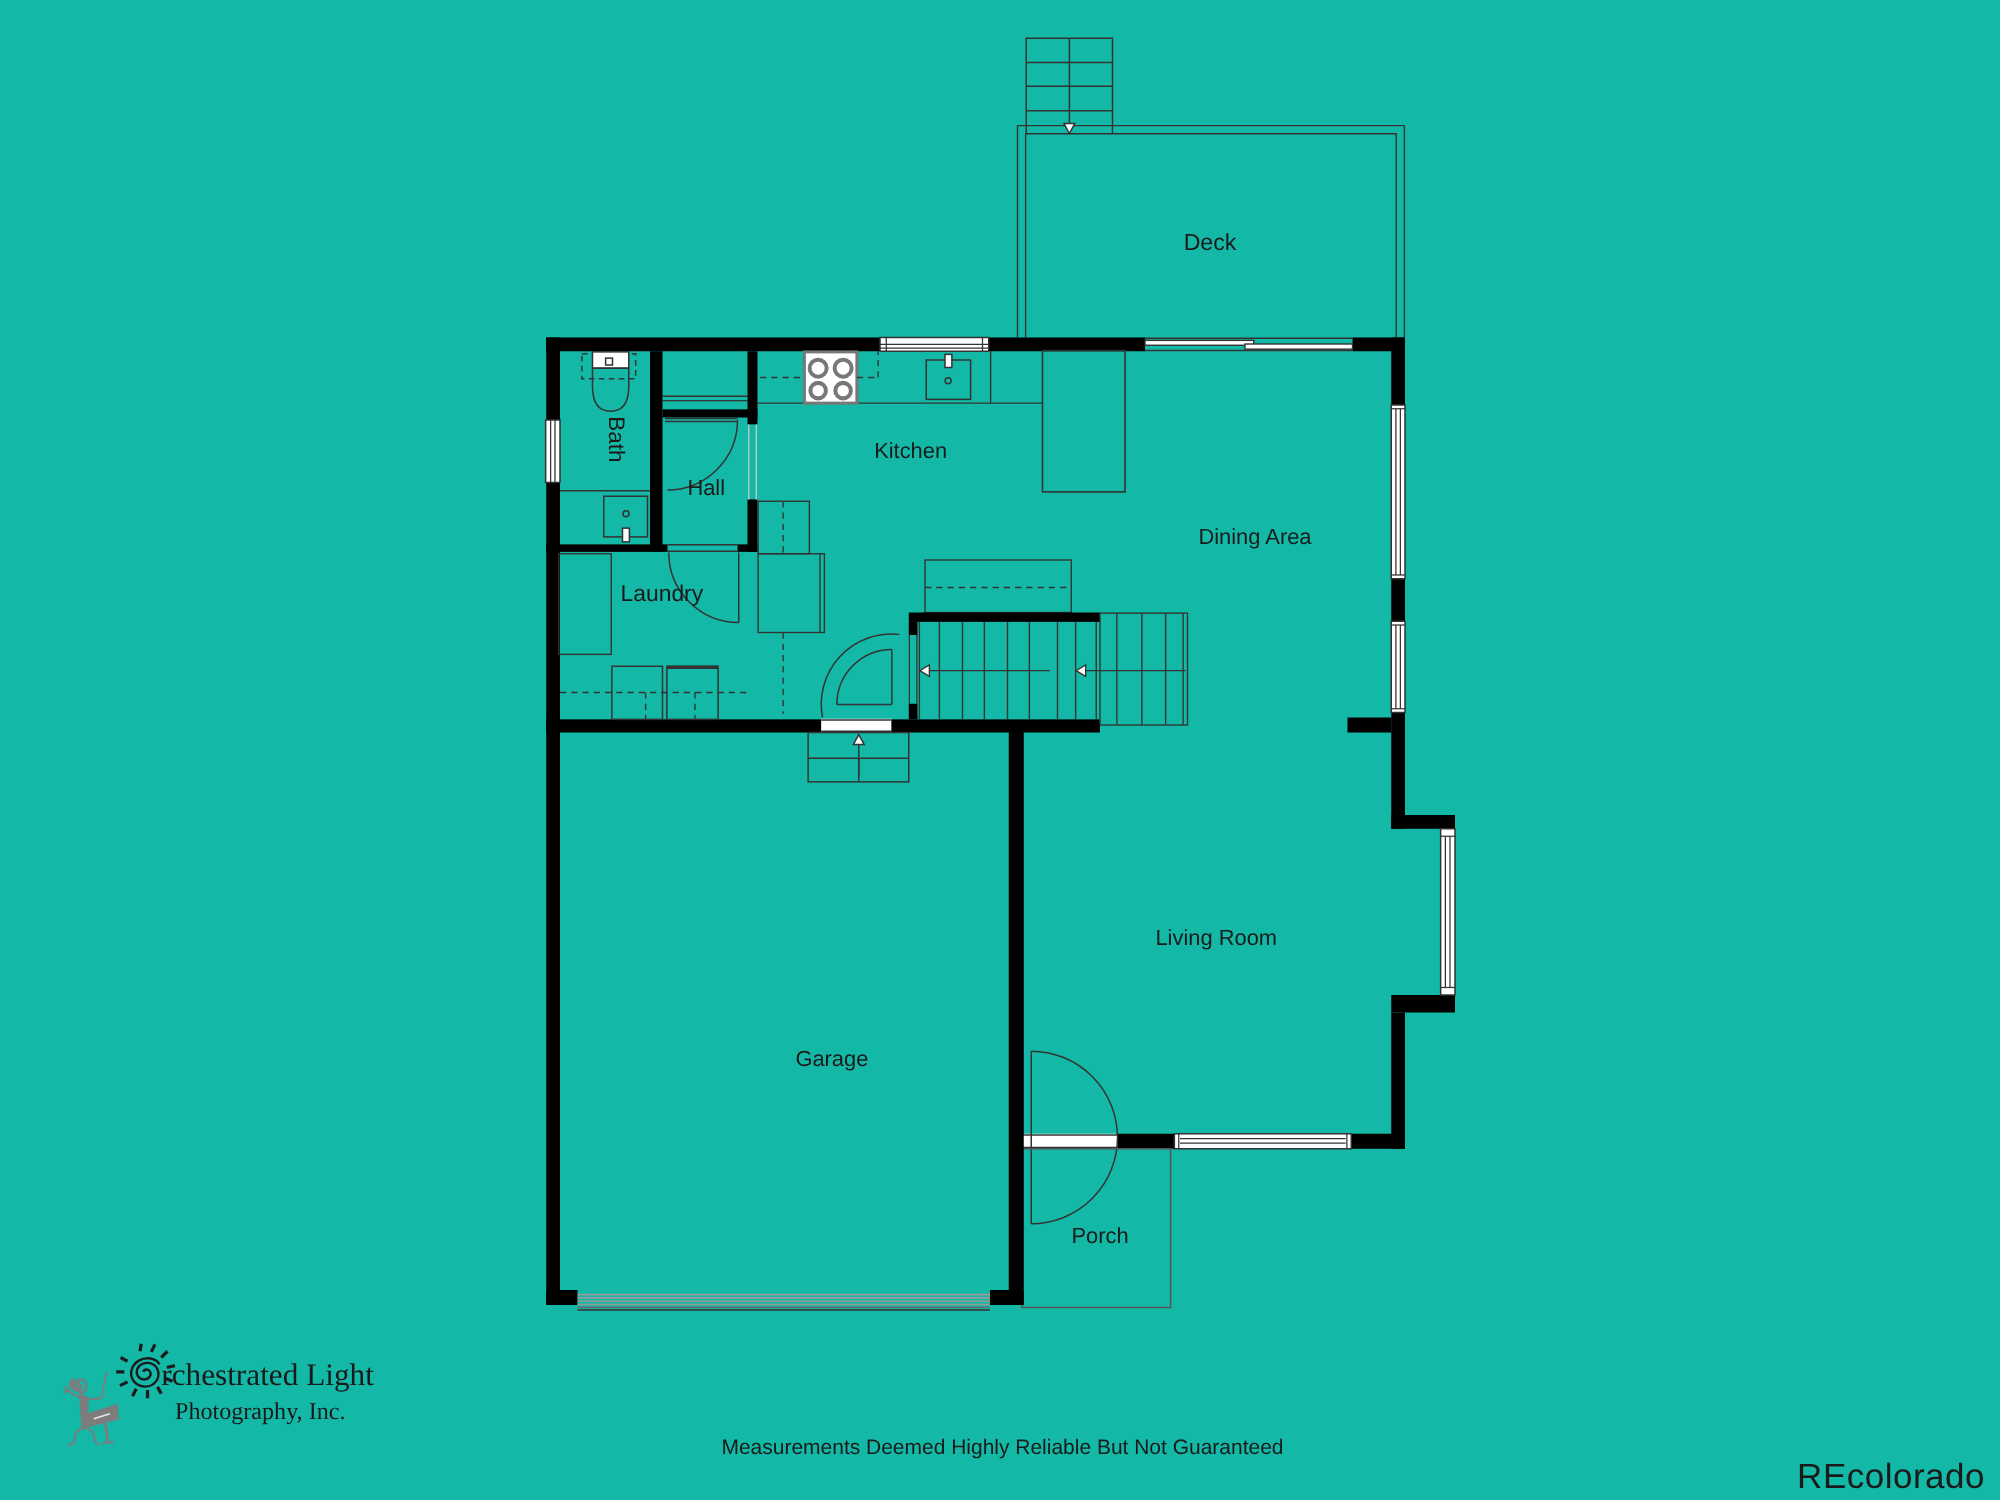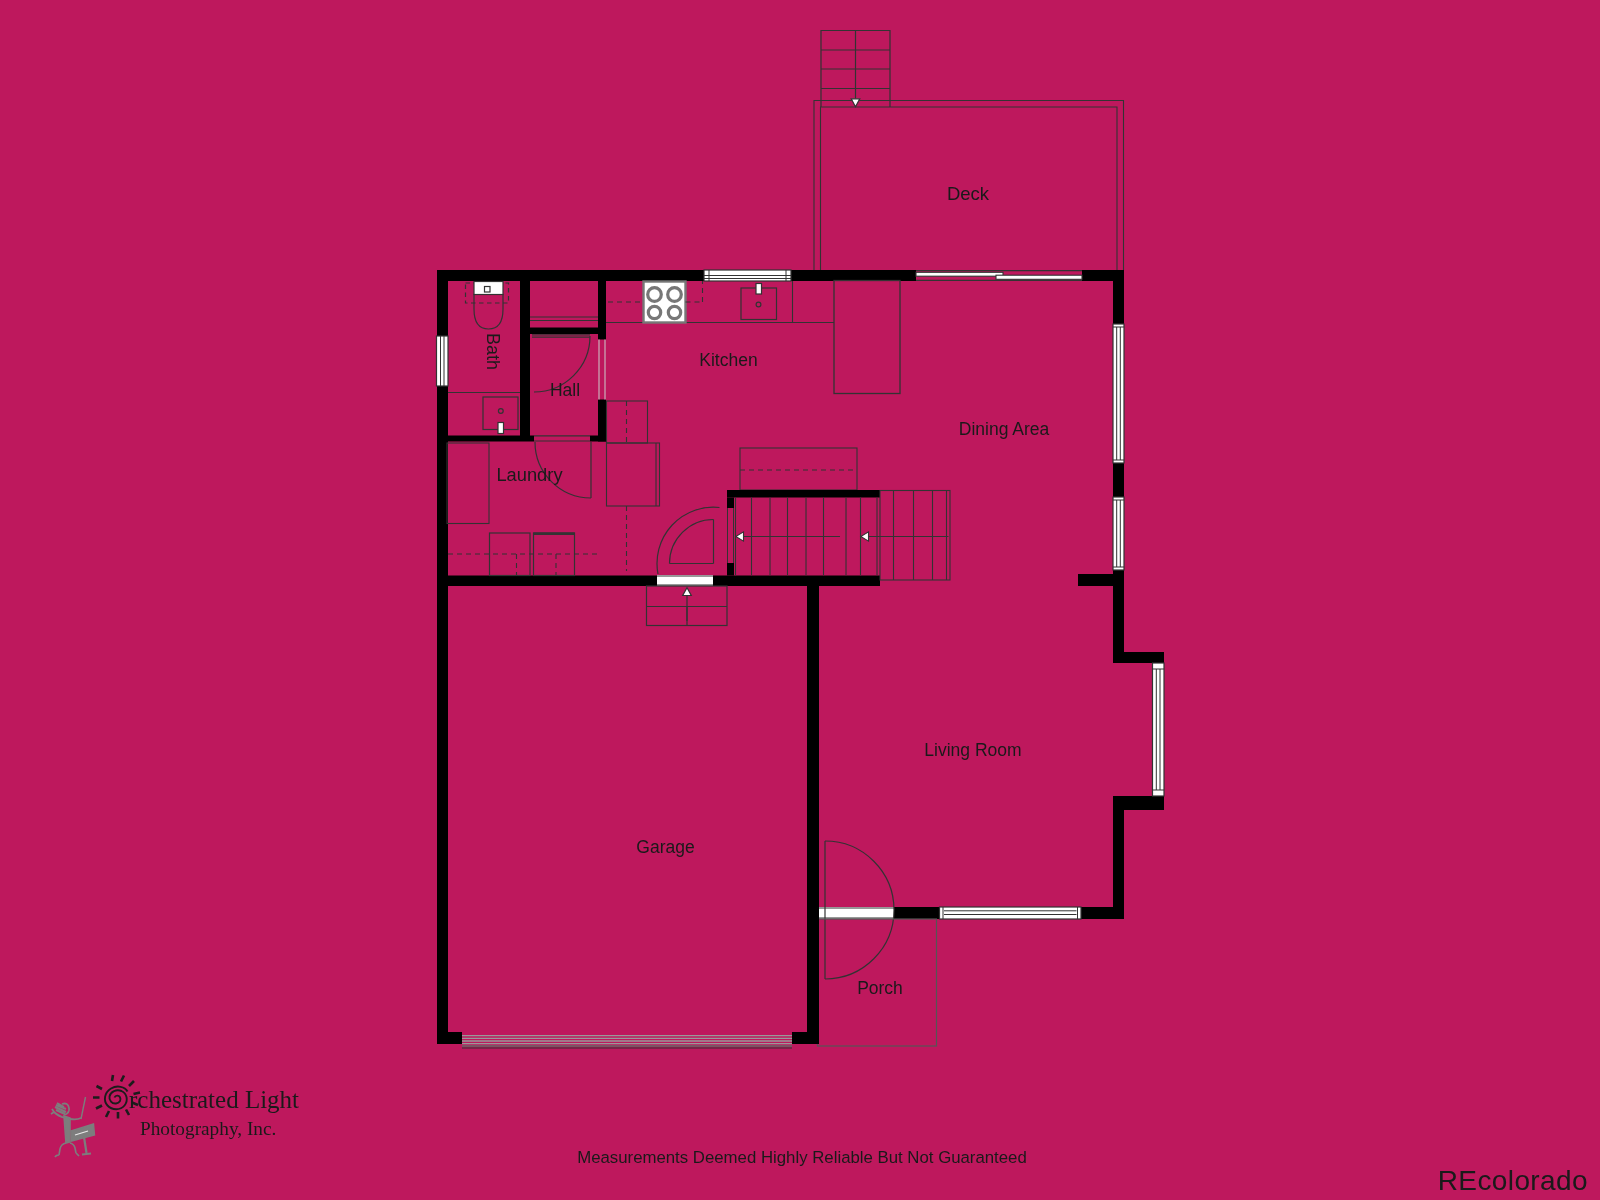--- a/index.html
+++ b/index.html
@@ -1,16 +1,16 @@
 <!DOCTYPE html>
 <html><head>
 <meta charset="utf-8">
 <style>
   html,body{margin:0;padding:0;background:#fff;}
-  .page{position:relative;width:1600px;height:1200px;background:#be185d;overflow:hidden;}
+  .page{position:relative;width:1600px;height:1200px;background:#14b8a6;overflow:hidden;}
   svg{position:absolute;left:0;top:0;}
   text{font-family:"Liberation Sans",sans-serif;fill:#1a1a1a;}
 </style>
 </head>
 <body>
 <div class="page">
 <svg width="1600" height="1200" viewBox="0 0 1600 1200">
 
 <g fill="none" stroke="#333" stroke-width="1.1">
   <path d="M814,270 V100.5 H1123.5 V270"></path>

